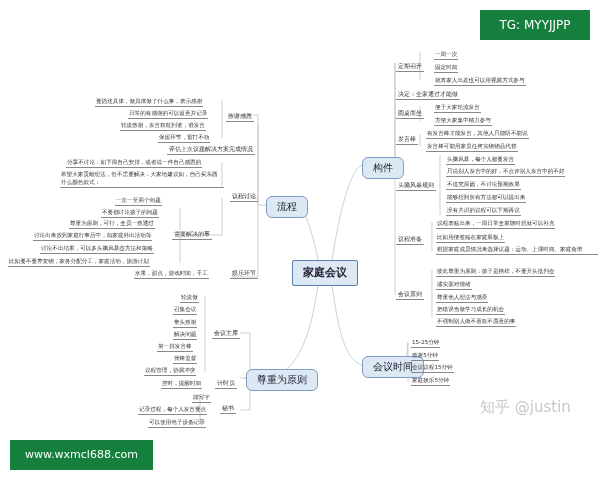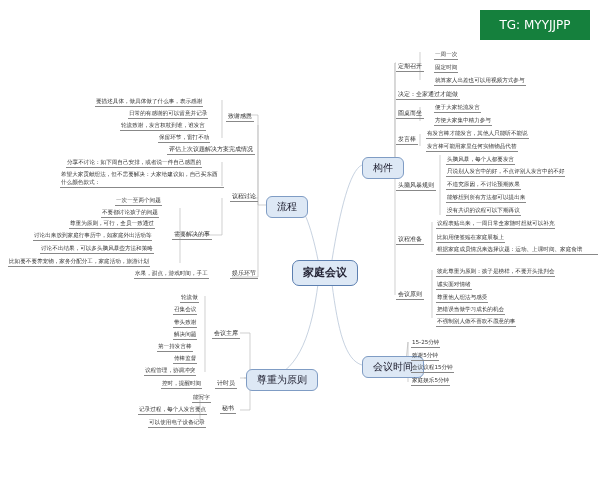--- a/index.html
+++ b/index.html
@@ -9,21 +9,21 @@
     svg.links { position:absolute; left:0; top:0; }
     .t { position:absolute; font-size:5.6px; color:#333; white-space:nowrap; line-height:8px;
          border-bottom:1px solid #888; padding:0 1px 1px 1px; }
     .t.r { text-align:right; }
     .t.wrap { white-space:normal; }
     .sub { position:absolute; font-size:6px; color:#333; white-space:nowrap; line-height:8px;
            border-bottom:1px solid #888; padding:0 2px 1px 2px; }
     .main { position:absolute; background:#dde8f5; border:1px solid #7f9cc4; border-radius:6px;
             font-size:10px; color:#223; padding:3px 10px; white-space:nowrap; }
     .center { position:absolute; left:292px; top:260px; width:64px; height:24px;
-              background:#dde8f5; border:1.5px solid #5c7fb0; border-radius:7px;
+              background:#dde8f5; border:1.5px solid #5c7fb0; border-radius:2px;
               font-size:11px; font-weight:bold; color:#223; text-align:center; line-height:24px; }
     .banner { position:absolute; background:#15803d; color:#ffffff; font-family:"DejaVu Sans", sans-serif; }
     .wm { position:absolute; font-size:15px; color:#c8c8c8; white-space:nowrap; }
   </style>
 </head>
 <body>
 
 <div class="canvas">
 
   <svg class="links" width="600" height="480">
@@ -143,15 +143,17 @@
   <div class="t" style="left:436px;top:280px;">诚实面对情绪</div>
   <div class="t" style="left:436px;top:293px;">尊重他人想法与感受</div>
   <div class="t" style="left:436px;top:305px;">把错误当做学习成长的机会</div>
   <div class="t" style="left:436px;top:317px;">不强制别人做不喜欢不愿意的事</div>
 
   <div class="t" style="left:411px;top:338px;">15-25分钟</div>
   <div class="t" style="left:411px;top:351px;">致谢5分钟</div>
   <div class="t" style="left:411px;top:363px;">会议议程15分钟</div>
   <div class="t" style="left:411px;top:376px;">家庭娱乐5分钟</div>
 
+  <div class="wm" style="left:480px;top:398px;">知乎 @justin</div>
 
   <div class="banner" style="left:480px;top:10px;width:110px;height:30px;line-height:30px;font-size:12px;text-align:center;">TG: MYYJJPP</div>
+  <div class="banner" style="left:10px;top:440px;width:143px;height:30px;line-height:30px;font-size:11px;text-align:center;">www.wxmcl688.com</div>
 </div>
 
 </body></html>

